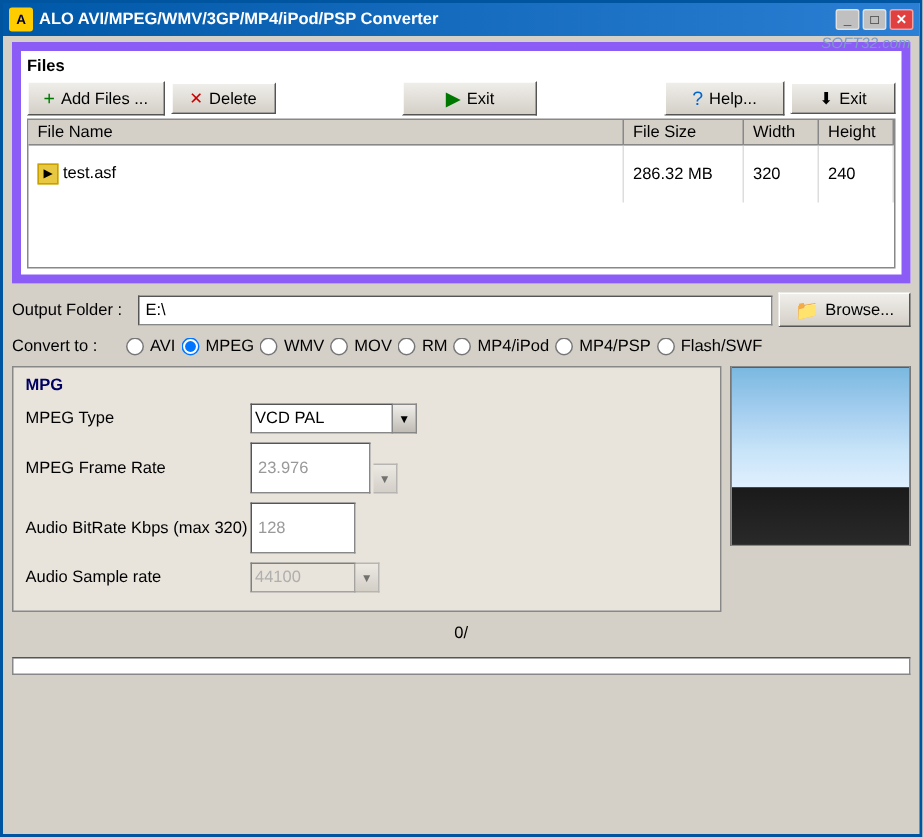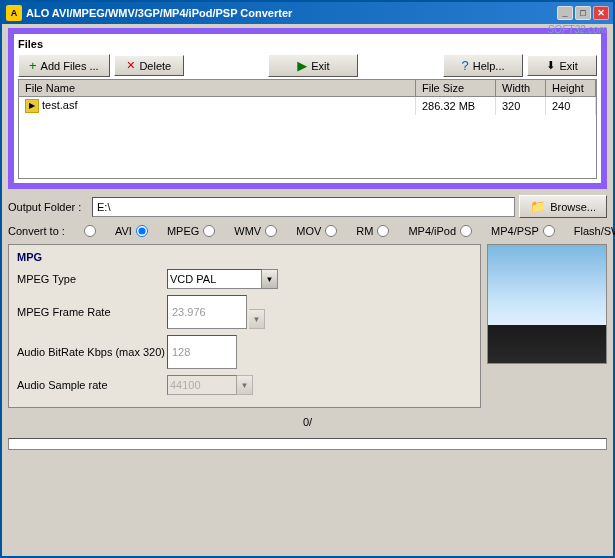--- a/index.html
+++ b/index.html
@@ -139,21 +139,21 @@
     .file-table th {
       background: #d4d0c8;
       border-bottom: 1px solid #888;
       border-right: 1px solid #888;
       padding: 2px 6px;
       text-align: left;
       font-size: 11px;
       font-weight: normal;
     }
     .file-table td {
-      padding: 2px 6px;
+      padding: 12px 6px;
       border-right: 1px solid #ddd;
       font-size: 11px;
       vertical-align: middle;
     }
     .file-table tr:nth-child(even) td {
       background: #f0f4ff;
     }
     .file-row-icon {
       width: 14px;
       height: 14px;
@@ -194,21 +194,21 @@
       flex-wrap: nowrap;
     }
     .radio-label {
       font-size: 11px;
       white-space: nowrap;
       min-width: 72px;
     }
     .radio-item {
       display: flex;
       align-items: center;
-      gap: 19px;
+      gap: 4px;
       font-size: 11px;
       white-space: nowrap;
     }
     .radio-item input[type=radio] {
       margin: 0;
       width: 12px;
       height: 12px;
     }
     .settings-preview {
       display: flex;

